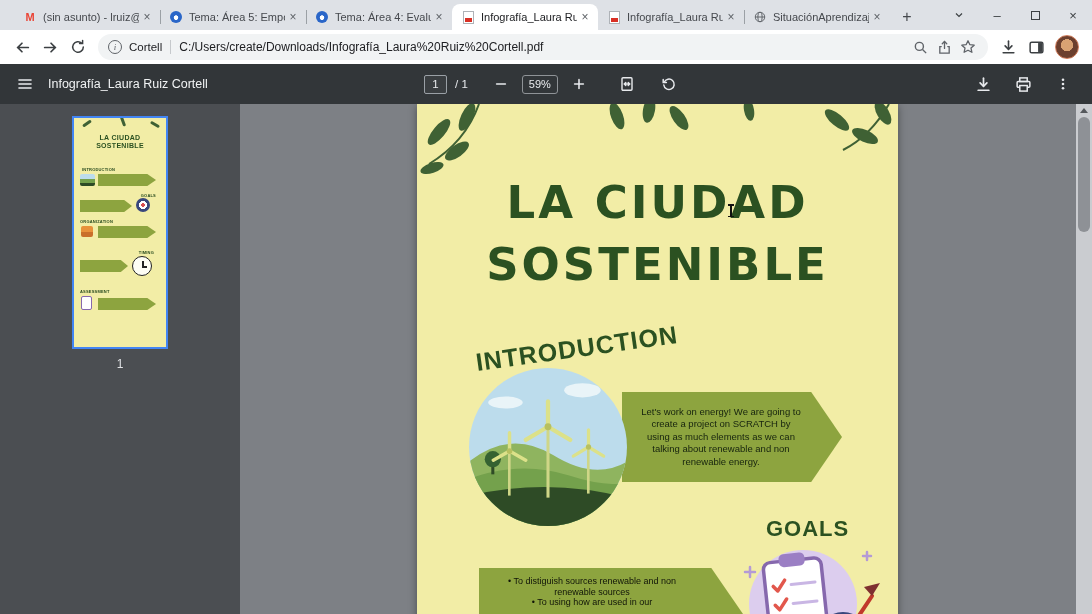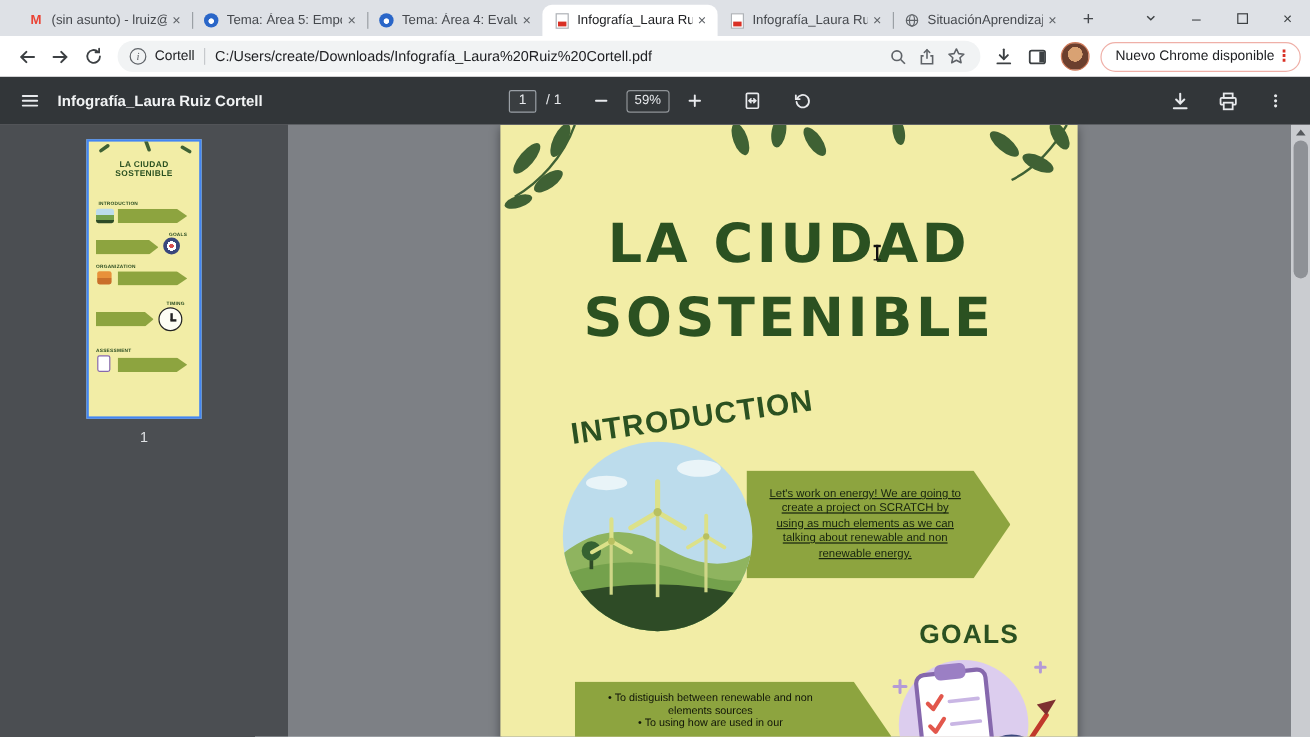--- a/index.html
+++ b/index.html
@@ -37,21 +37,21 @@
   .avatar { width:24px; height:24px; border-radius:50%; margin:0 5px; flex:none;
             background: radial-gradient(circle at 50% 42%, #d9a273 0 36%, #6b3f2e 37% 100%);
             border:1.5px solid #d07b5a; }
   .update-pill { height:25px; border:1px solid #efb0a8; border-radius:13px; display:flex; align-items:center; padding:0 5px 0 12px; margin-left:4px; flex:none; }
   .update-label { font-size:11.5px; color:#202124; font-weight:500; }
   .update-kebab { color:#d93025; font-size:13px; font-weight:bold; width:16px; text-align:center; }
 
   
   .pdfbar { height:40px; background:#323639; display:flex; align-items:center; color:#e8eaed; position:relative; flex:none; }
   .pdf-btn { width:34px; height:34px; display:flex; align-items:center; justify-content:center; color:#e8eaed; flex:none; }
-  .pdf-title { font-size:12.5px; font-weight:700; color:#f1f3f4; margin-left:6px; white-space:nowrap; }
+  .pdf-title { font-size:12.5px; font-weight:400; color:#f1f3f4; margin-left:6px; white-space:nowrap; }
   .pdf-center { position:absolute; left:424px; top:0; height:40px; display:flex; align-items:center; gap:8px; }
   .page-box { width:23px; height:19px; border:1px solid #9aa0a6; border-radius:2px; font-size:11.5px; display:flex; align-items:center; justify-content:center; background:#3a3e41; }
   .page-count { font-size:11.5px; color:#e8eaed; margin-right:12px; }
   .zoom-box { min-width:36px; height:19px; border:1px solid #8f9397; border-radius:3px; font-size:11px; display:flex; align-items:center; justify-content:center; padding:0 4px; }
   .pdf-right { margin-left:auto; margin-right:12px; display:flex; gap:6px; }
 
   
   .viewer { flex:1; min-height:0; display:flex; position:relative; }
   .thumb-panel { width:240px; background:#4b4e52; display:flex; flex-direction:column; align-items:center; padding-top:12px; flex:none; }
   .thumbnail { width:96px; height:233px; border:2px solid #4285f4; background:#f2eda6; position:relative; overflow:hidden; }
@@ -74,21 +74,21 @@
 
   
   .pdf-page { position:absolute; left:177px; top:0; width:481px; height:560px; background:#f2eda6; box-shadow:0 2px 8px rgba(0,0,0,.4); overflow:hidden; }
   .leaves { position:absolute; top:0; left:0; }
   .info-title { position:absolute; left:0; right:0; text-align:center; font-size:45px; font-weight:800; color:#2b5121; letter-spacing:3px; font-family:"DejaVu Sans","Liberation Sans",sans-serif; }
   .title-1 { top:72px; }
   .title-2 { top:134px; }
   .intro-heading { position:absolute; left:58px; top:230px; font-size:25px; font-weight:800; color:#2b5121; letter-spacing:1px; transform:rotate(-8deg); }
   .intro-circle { position:absolute; left:50px; top:262px; z-index:2; }
   .intro-banner { position:absolute; left:205px; top:288px; width:220px; height:90px; background:#8da43f; clip-path:polygon(0 0,86% 0,100% 50%,86% 100%,0 100%); z-index:1; display:flex; align-items:center; }
-  .intro-text { font-size:9.5px; line-height:1.3; color:#16230e; text-align:center; padding:0 40px 0 18px; font-weight:500;text-decoration:underline; }
+  .intro-text { font-size:9.5px; line-height:1.3; color:#16230e; text-align:center; padding:0 40px 0 18px; font-weight:500; }
   .goals-heading { position:absolute; left:349px; top:412px; font-size:22px; font-weight:800; color:#2b5121; letter-spacing:1px; }
   .goals-illustration { position:absolute; left:318px; top:438px; }
   .goals-banner { position:absolute; left:62px; top:464px; width:264px; height:92px; background:#8da43f; clip-path:polygon(0 0,88% 0,100% 50%,88% 100%,0 100%); }
   .goals-list { list-style:none; width:190px; margin:8px 0 0 18px; }
   .goals-list li { font-size:9px; line-height:1.18; color:#101408; text-align:center; font-weight:500; }
   .goals-list li::before { content:"•  "; }
   .cursor-ibeam { position:absolute; left:313px; top:100px; width:2px; height:13px; background:#111; }
   .cursor-ibeam::before,.cursor-ibeam::after { content:""; position:absolute; left:-2px; width:6px; height:1.5px; background:#111; }
   .cursor-ibeam::before { top:0; } .cursor-ibeam::after { bottom:0; }
 
@@ -217,24 +217,20 @@
           </g>
         </svg>
     </div>
     <div class="toolbar-icon">
       <svg width="17" height="17" viewBox="0 0 16 16">
           <rect x="2" y="3" width="12" height="10" rx="1.5" fill="none" stroke="#3c4043" stroke-width="1.4"></rect>
           <rect x="9.5" y="3.8" width="3.8" height="8.4" fill="#3c4043"></rect>
         </svg>
     </div>
     <div class="avatar"></div>
-    <div class="update-pill">
-      <span class="update-label">Nuevo Chrome disponible</span>
-      <span class="update-kebab">⋮</span>
-    </div>
   </div>
 
   <div class="pdfbar">
     <div class="pdf-btn" style="margin-left:8px">
       <svg width="16" height="16" viewBox="0 0 16 16">
           <g stroke="#e8eaed" stroke-width="1.6" stroke-linecap="round">
             <line x1="2" y1="4" x2="14" y2="4"></line>
             <line x1="2" y1="8" x2="14" y2="8"></line>
             <line x1="2" y1="12" x2="14" y2="12"></line>
           </g>
@@ -436,21 +432,21 @@
           <circle cx="108" cy="96" r="20" fill="#fff"></circle>
           <circle cx="108" cy="96" r="14" fill="#39477c"></circle>
           <circle cx="108" cy="96" r="8" fill="#fff"></circle>
           <circle cx="108" cy="96" r="4" fill="#d94f4f"></circle>
           <line x1="137" y1="54" x2="111" y2="93" stroke="#c0392b" stroke-width="4" stroke-linecap="round"></line>
           <path d="M137 54l8-13-16 4z" fill="#7e3030"></path>
         </svg>
 
         <div class="goals-banner">
           <ul class="goals-list">
-            <li>To distiguish between renewable and non elements sources</li>
+            <li>To distiguish sources renewable and non renewable sources</li>
             <li>To using how are used in our</li>
           </ul>
         </div>
 
       </div>
     </div>
 
     <div class="scrollbar">
       <div class="scroll-up"></div>
       <div class="scroll-thumb"></div>

